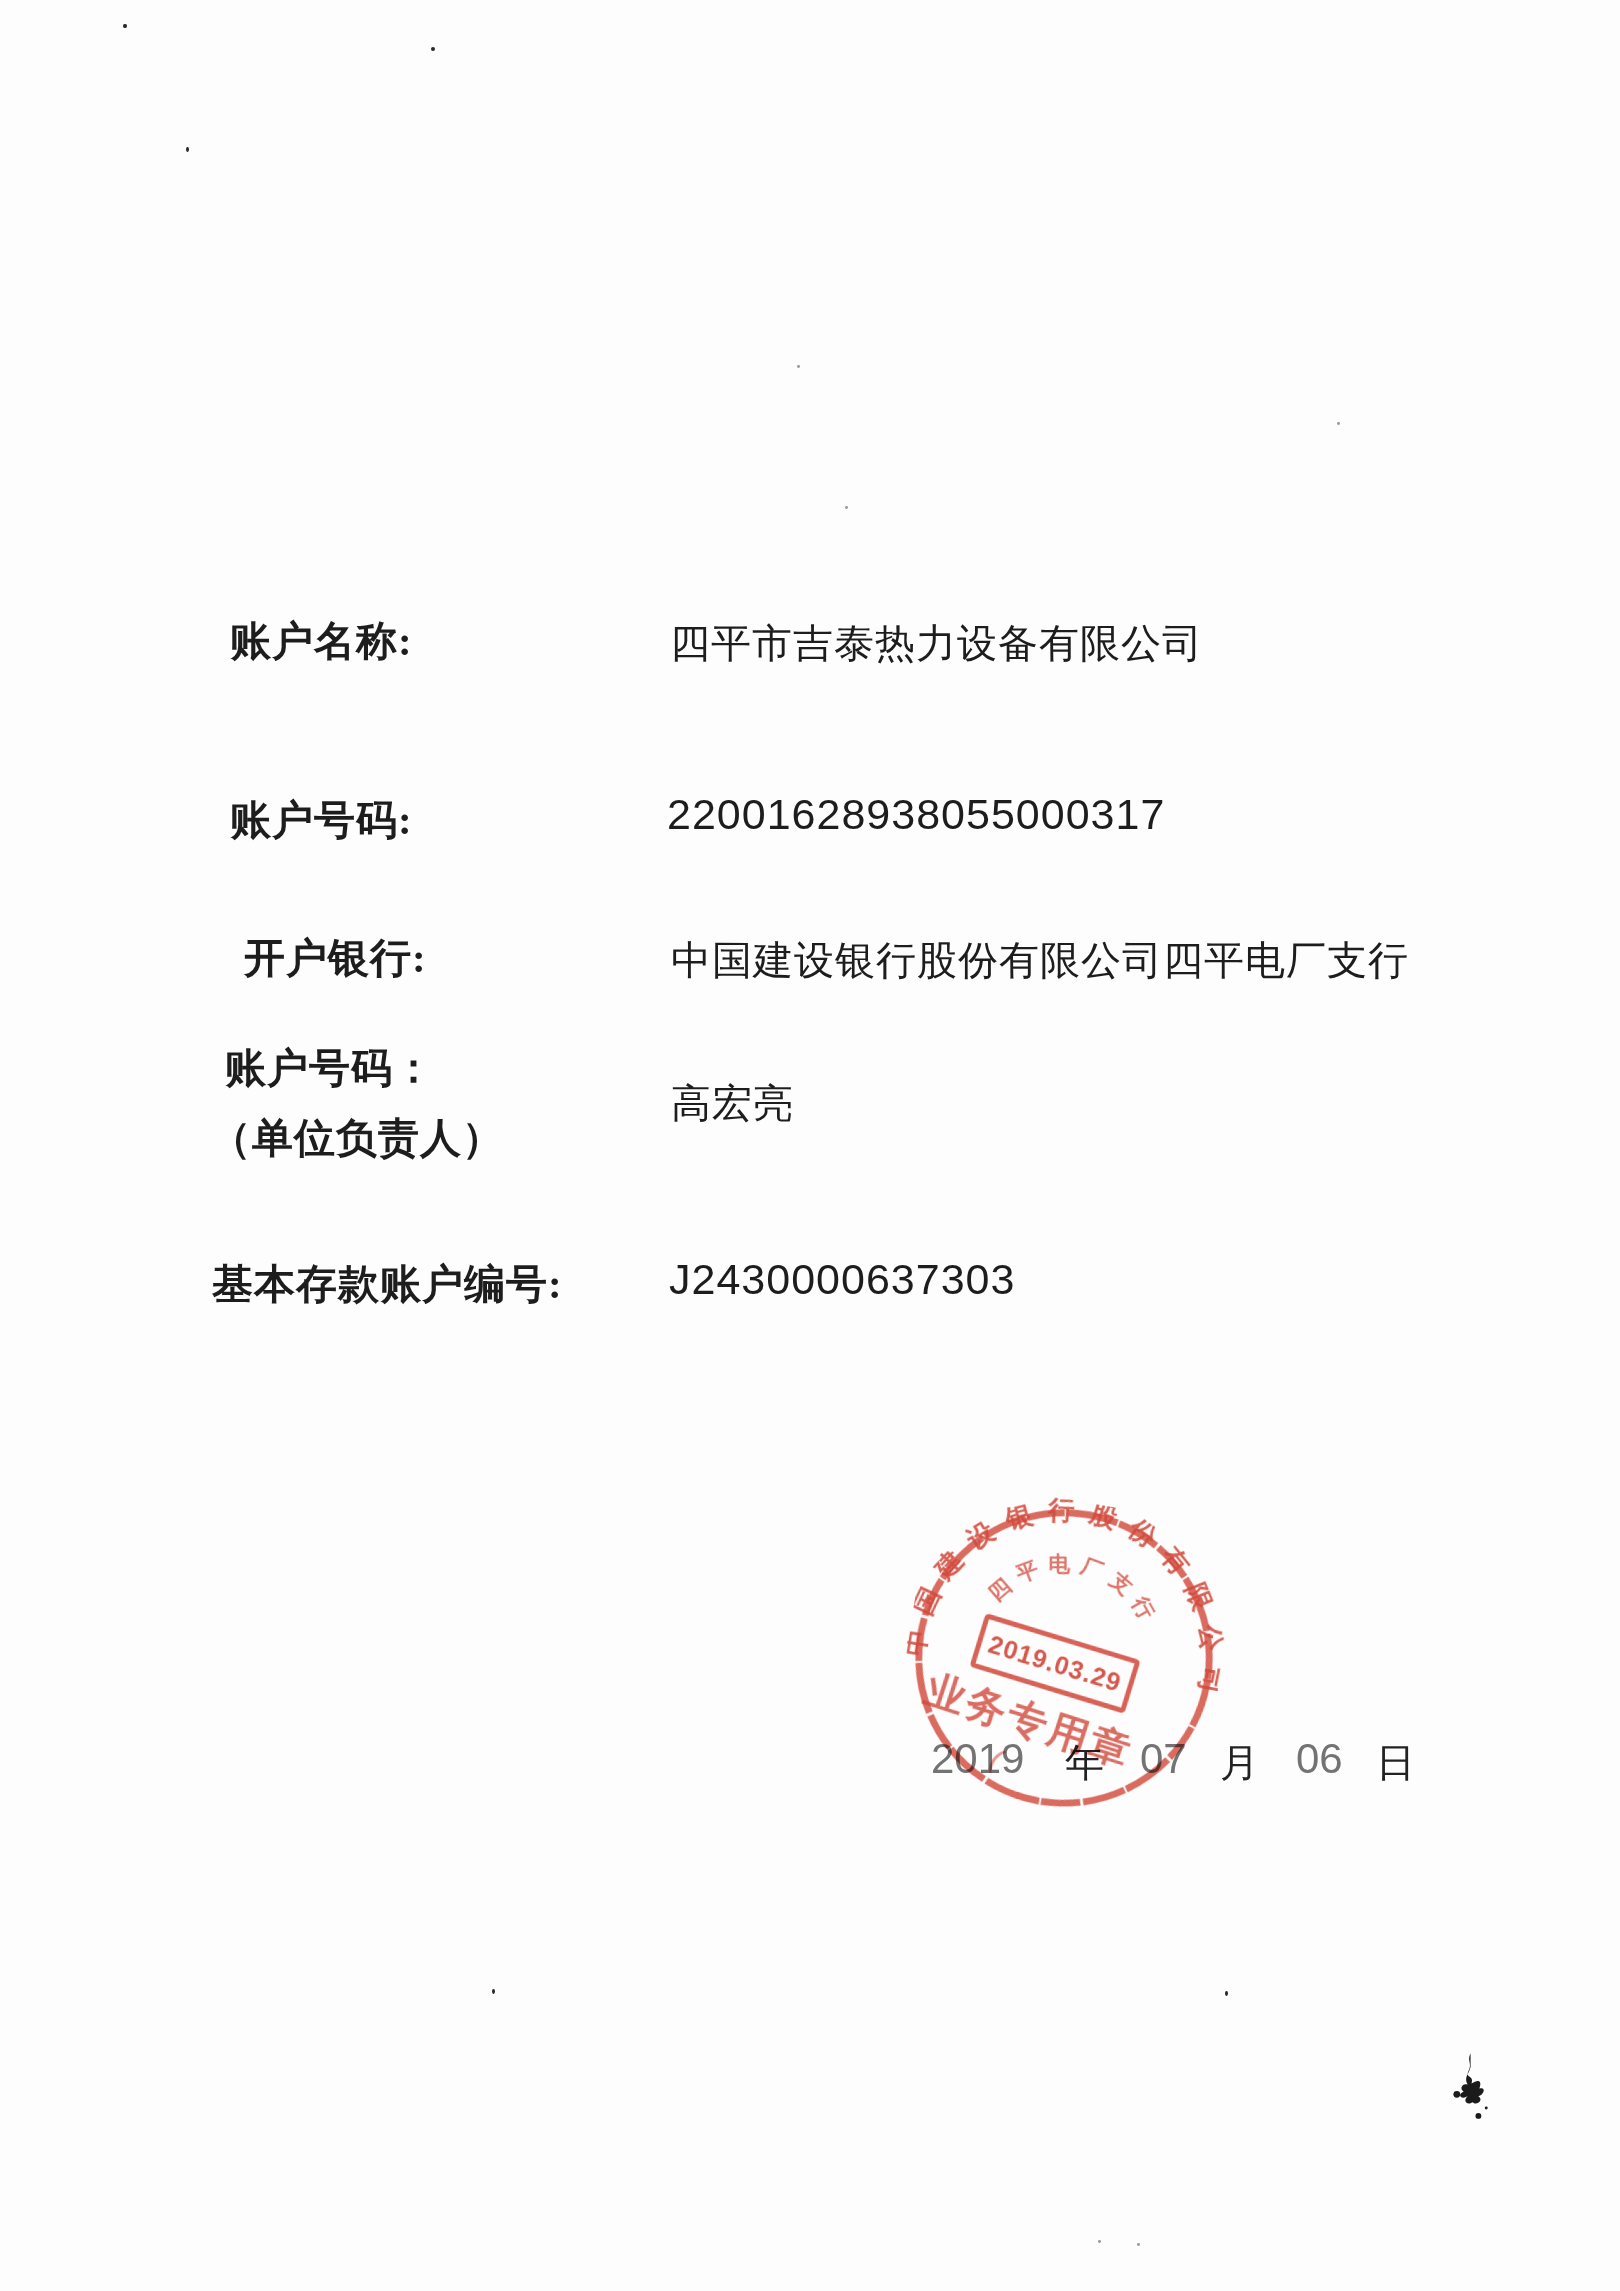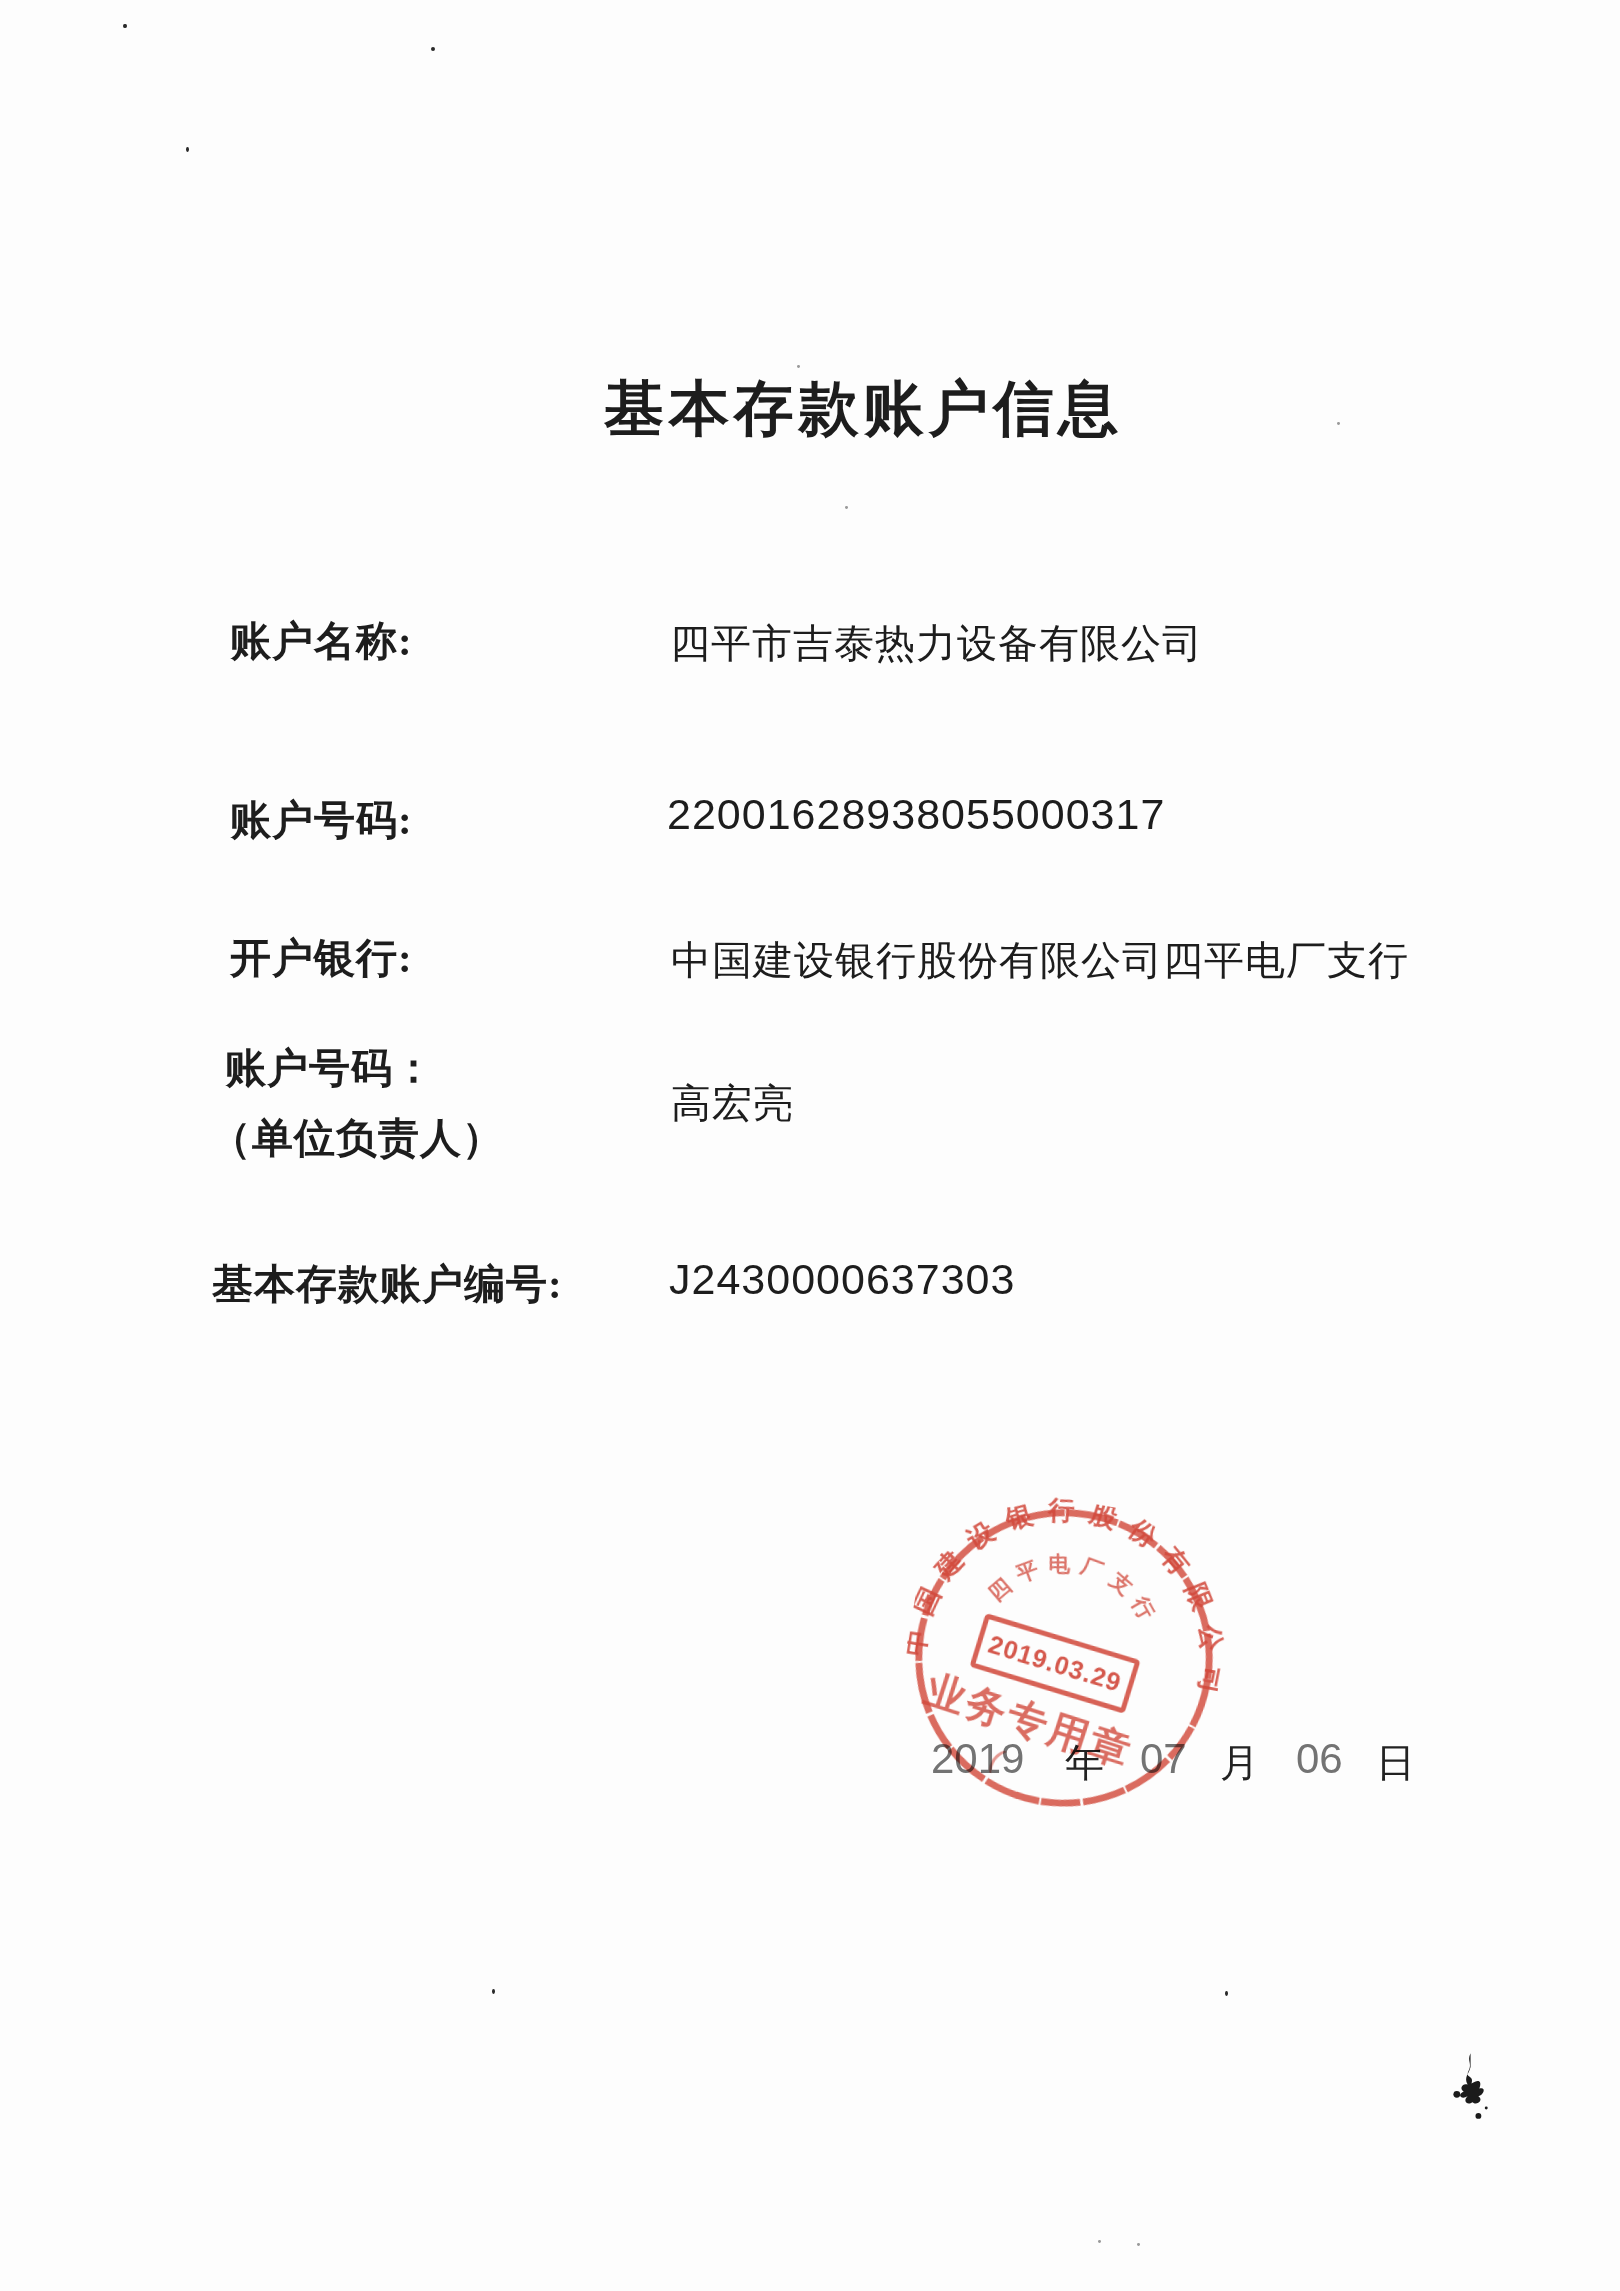--- a/index.html
+++ b/index.html
@@ -23,21 +23,21 @@
     font-size:40px; font-weight:500; letter-spacing:1px;
   }
   .val-num{
     position:absolute; white-space:nowrap;
     font-family:"Liberation Sans","DejaVu Sans",sans-serif;
     font-size:43px; font-weight:400; letter-spacing:1px;
   }
   
   .r1l{left:230px; top:614px;}   .r1v{left:670px; top:616px;}
   .r2l{left:230px; top:793px;}   .r2v{left:667px; top:790px;}
-  .r3l{left:230px; top:931px;text-align:right;}   .r3v{left:671px; top:933px;}
+  .r3l{left:244px; top:931px;text-align:right;}   .r3v{left:671px; top:933px;}
   .r4l1{left:225px; top:1041px;} .r4l2{left:210px; top:1111px;}
   .r4v{left:671px; top:1076px;}
   .r5l{left:212px; top:1257px;}  .r5v{left:669px; top:1255px;}
 
   
   .date-num{
     position:absolute; top:1735px; white-space:nowrap;
     font-family:"Liberation Sans","DejaVu Sans",sans-serif;
     font-size:42px; font-weight:500; color:#737373;
   }
@@ -72,21 +72,20 @@
 
   .speck{position:absolute; background:#2a2a2a; border-radius:50%;}
   .speck.faint{background:#9a9a9a;}
   .ink-mark{position:absolute; left:1449px; top:2051px;}
 </style>
 </head>
 <body>
 
 <div class="page">
 
-  <h1 class="title">基本存款账户信息</h1>
 
   <span class="lbl r1l">账户名称:</span>
   <span class="val-cn r1v">四平市吉泰热力设备有限公司</span>
 
   <span class="lbl r2l">账户号码:</span>
   <span class="val-num r2v">22001628938055000317</span>
 
   <span class="lbl r3l">开户银行:</span>
   <span class="val-cn r3v">中国建设银行股份有限公司四平电厂支行</span>
 

